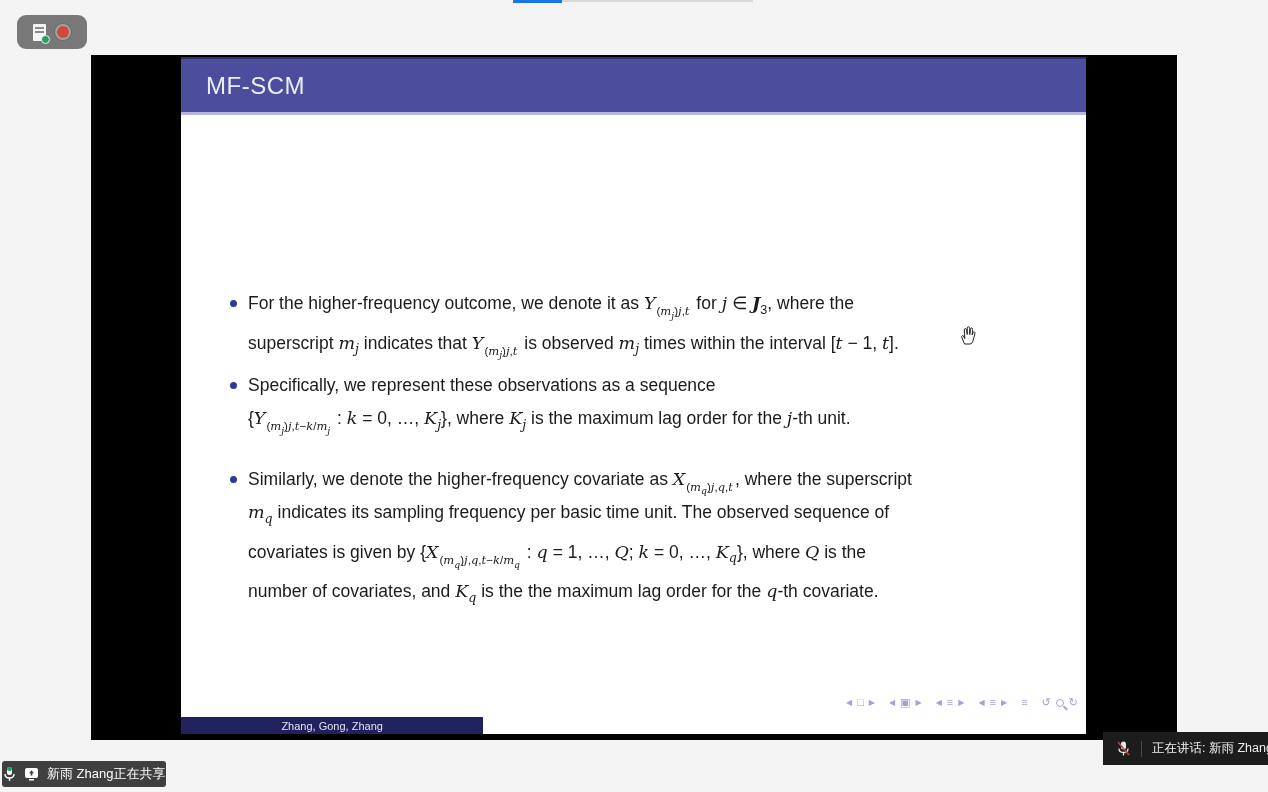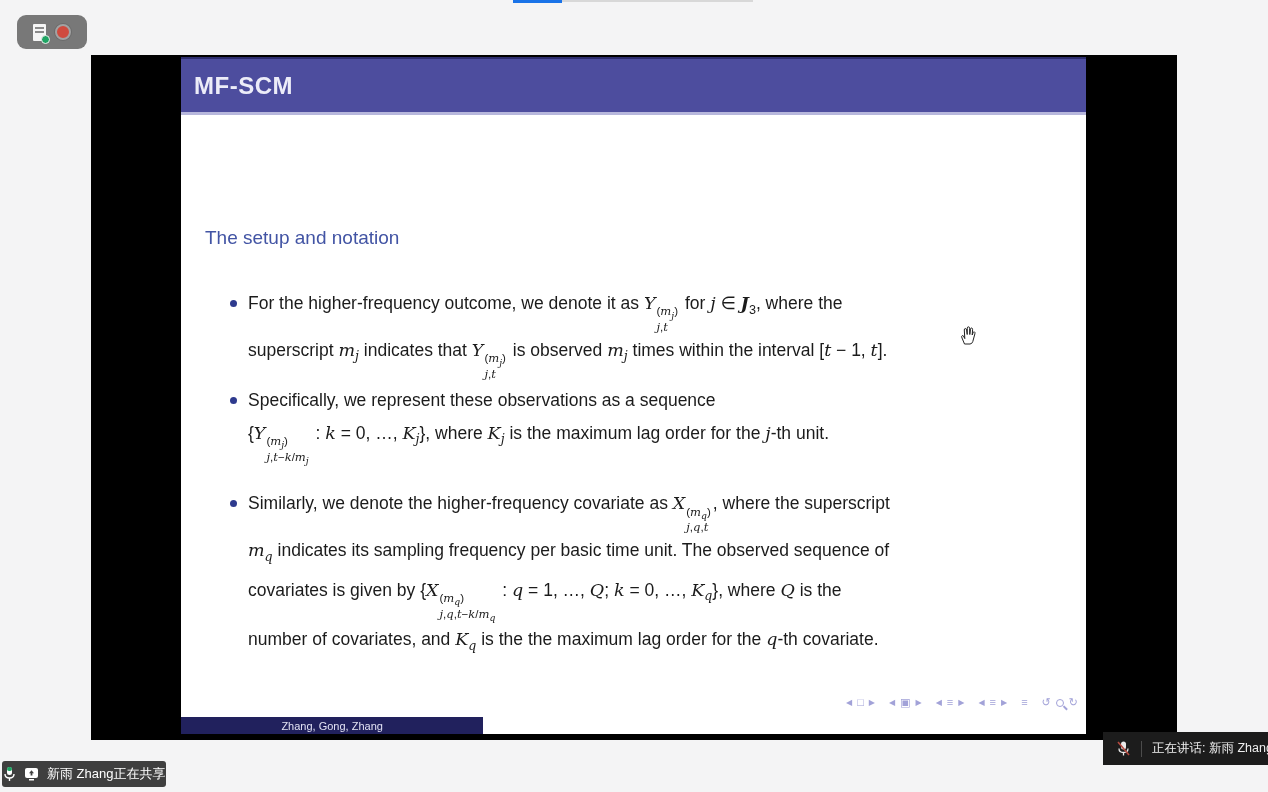--- a/index.html
+++ b/index.html
@@ -21,37 +21,37 @@
                border-radius:50%; background:#1fa463; border:1px solid #f0f0f0; }
   .rec-dot { width:16px; height:16px; border-radius:50%; background:#cf4a3e;
              border:2px solid #a2a2a2; box-shadow:0 0 0 1px #6b6b6b; }
 
   
   #stage { position:absolute; left:91px; top:55px; width:1086px; height:685px; background:#000; }
   #slide { position:absolute; left:90px; top:2px; width:905px; height:677px; background:#ffffff; }
 
   .sl-header { position:relative; height:58px; display:flex; align-items:center;
                border-top:2px solid #2d2d6e; border-bottom:3px solid #b7b7dc; }
-  .sl-title { padding-left:13px; font-size:24px; letter-spacing:0.5px; color:#ececf8;font-weight:bold; }
+  .sl-title { padding-left:25px; font-size:24px; letter-spacing:0.5px; color:#ececf8; }
 
   .sl-body { position:relative; height:calc(100% - 58px); }
   .sl-subtitle { position:absolute; left:24px; top:112px; font-size:19px; color:#4254a4; }
 
   .bullets { position:absolute; left:49px; top:172px; right:16px; list-style:none; }
   .bullets li { position:relative; padding-left:18px; font-size:17.5px; line-height:33px;
                 color:#1b1b1b; }
   .bullets li::before { content:""; position:absolute; left:0; top:13px; width:7px; height:7px;
                         border-radius:50%; background:#2e3a8e; }
   .bullets li.gap-sm { margin-top:3px; }
   .bullets li.gap-lg { margin-top:21px; }
 
   i { font-family:"DejaVu Serif","Liberation Serif",serif; font-style:italic; }
   sub { font-size:0.72em; }
   .cal { font-family:"DejaVu Serif",serif; font-style:italic; font-weight:bold; }
-  .stk { display:inline-flex; flex-direction:column; align-items:flex-start;
+  .stk { display:inline-flex; align-items:flex-start;
          vertical-align:-0.55em; font-size:0.66em; line-height:1.12; margin:0 2px 0 1px; }
   .stk .up, .stk .dn { display:block; }
   .stk sub { font-size:0.8em; }
 
   .nav-bar { position:absolute; right:8px; bottom:26px; display:flex; align-items:center;
              font-size:11px; user-select:none; }
   .nav-i { margin-left:5px; line-height:1; }
   .nav-i.gap { margin-left:14px; }
   .nav-arrow { font-size:8px; }
   .mag { position:relative; width:8px; height:8px; border:1.5px solid currentColor;
@@ -95,21 +95,20 @@
   </div>
 
   <div id="stage">
     <div id="slide">
 
       <div class="sl-header" style="background: rgb(77, 77, 158);">
         <span class="sl-title">MF-SCM</span>
       </div>
 
       <div class="sl-body">
-        <div class="sl-subtitle">The setup and notation</div>
 
         <ul class="bullets">
           <li>For the higher-frequency outcome, we denote it as <i>Y</i><span class="stk">
                 <span class="up">(<i>m</i><sub><i>j</i></sub>)</span>
                 <span class="dn"><i>j</i>,<i>t</i></span>
               </span> for <i>j</i> ∈ <span class="cal">J</span><sub>3</sub>, where the<br>superscript <i>m</i><sub><i>j</i></sub> indicates that <i>Y</i><span class="stk">
                 <span class="up">(<i>m</i><sub><i>j</i></sub>)</span>
                 <span class="dn"><i>j</i>,<i>t</i></span>
               </span> is observed <i>m</i><sub><i>j</i></sub> times within the interval [<i>t</i> − 1, <i>t</i>].</li>
           <li class="gap-sm">Specifically, we represent these observations as a sequence<br>{<i>Y</i><span class="stk">

